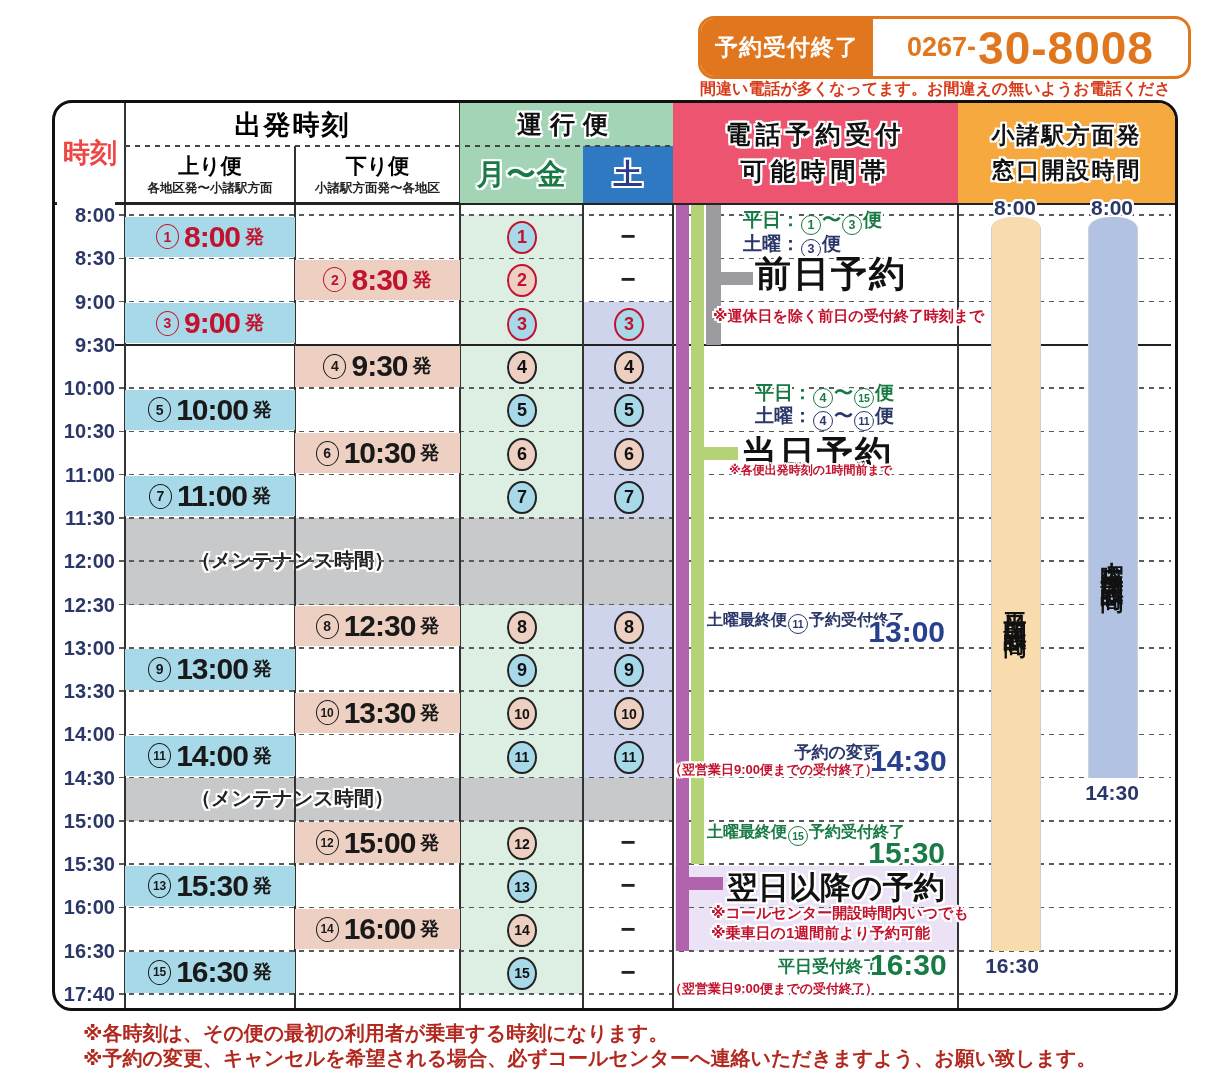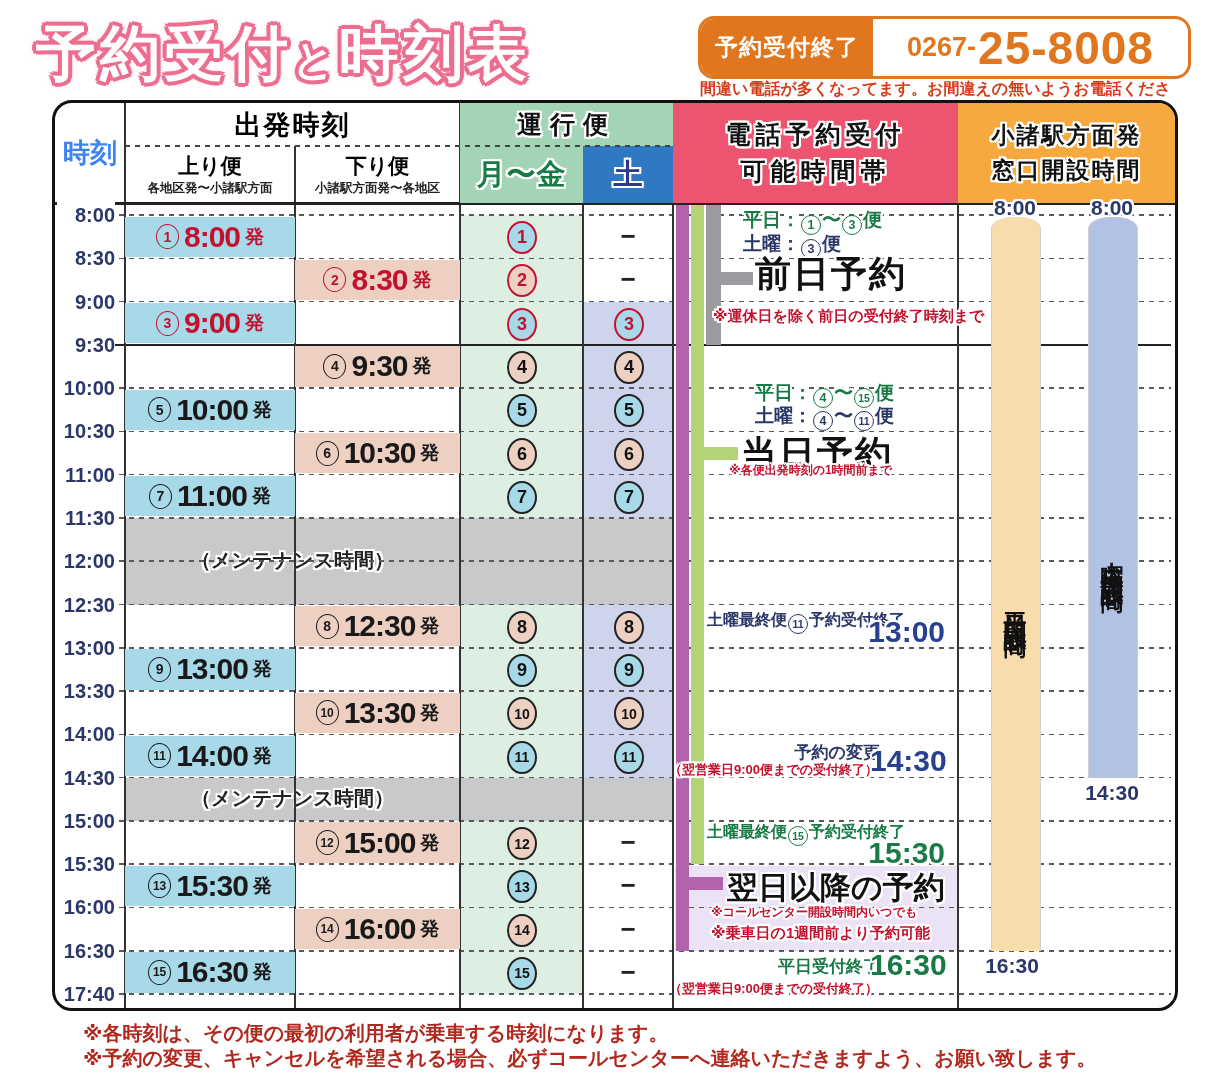--- a/index.html
+++ b/index.html
@@ -21,21 +21,21 @@
   .phonenum .ac { font-size:27px; }
   .phonenum .nm { font-size:46px; letter-spacing:1px; }
   .warning { left:700px; top:79px; width:500px; font-size:16px; font-weight:bold; color:#d63b1a; }
 
   
   .table { left:52px; top:100px; width:1120px; height:905px; border:3px solid #111; border-radius:20px; overflow:hidden; background:#fff; }
   .table > div { position:absolute; left:0; top:0; width:100%; height:100%; }
   #tbody-layer div, .hdr div, #overlay-layer div { position:absolute; }
 
   
-  .h-time { left:0; top:0; width:70px; height:100px; display:flex; align-items:center; justify-content:center; font-size:27px; font-weight:bold; color:#3b82f6; }
+  .h-time { left:0; top:0; width:70px; height:100px; display:flex; align-items:center; justify-content:center; font-size:27px; font-weight:bold; color:#ef4444; }
   .h-dep { left:70px; top:0; width:335px; height:43px; display:flex; align-items:center; justify-content:center; font-size:27px; font-weight:bold; letter-spacing:2px; }
   .h-sub { top:43px; height:57px; display:flex; flex-direction:column; align-items:center; justify-content:center; }
   .h-up { left:70px; width:170px; }
   .h-down { left:240px; width:165px; }
   .h-sub .l1 { font-size:21px; font-weight:bold; }
   .h-sub .l2 { font-size:12.5px; font-weight:bold; color:#222; }
   .h-servicebg { left:405px; top:0; width:213px; height:100px; background:#a3d4b6; }
   .h-service { left:405px; top:0; width:213px; height:43px; display:flex; align-items:center; justify-content:center; font-size:25px; font-weight:bold; letter-spacing:8px; color:#111; }
   .h-mf { left:405px; top:43px; width:123px; height:57px; display:flex; align-items:center; justify-content:center; font-size:29px; font-weight:900; color:#187a45; letter-spacing:1px; }
   .h-satbg { left:528px; top:43px; width:90px; height:57px; background:#2e79c2; }
@@ -75,21 +75,21 @@
   .an-sd-t { left:686px; top:327px; font-size:36px; letter-spacing:2px; }
   .an-sd-n { left:674px; top:359px; font-size:12px; }
   .an-sl-x { left:652px; top:507px; font-size:16px; }
   .an-sl-t { left:745px; top:512px; width:145px; text-align:right; font-size:30px; }
   .an-se-x { left:640px; top:638px; width:185px; text-align:right; font-size:17px; }
   .an-se-s { left:588px; top:658px; width:235px; text-align:right; font-size:13px; }
   .an-se-t { left:815px; top:641px; width:75px; text-align:right; font-size:30px; }
   .an-wl-x { left:652px; top:719px; font-size:16px; }
   .an-wl-t { left:775px; top:733px; width:115px; text-align:right; font-size:30px; }
   .an-nd-t { left:672px; top:764px; font-size:31px; }
-  .an-nd-n1 { left:656px; top:801px; font-size:12px; }
+  .an-nd-n1 { left:656px; top:801px; font-size:15px; }
   .an-nd-n2 { left:656px; top:821px; font-size:15px; }
   .an-we-x { left:640px; top:852px; width:185px; text-align:right; font-size:17px; }
   .an-we-t { left:815px; top:845px; width:75px; text-align:right; font-size:30px; }
   .an-we-s { left:588px; top:877px; width:235px; text-align:right; font-size:13px; }
 
   
   .ccbar-w { left:936px; top:114px; width:48px; height:734px; background:#f8dcae; border-radius:22px 22px 0 0 / 12px 12px 0 0; border-left:1px solid #cfcfcf; border-right:1px solid #cfcfcf; }
   .ccbar-s { left:1033px; top:114px; width:48px; height:561px; background:#b1c2e3; border-radius:22px 22px 0 0 / 12px 12px 0 0; border-left:1px solid #cfcfcf; border-right:1px solid #cfcfcf; }
   .ccv { display:flex; align-items:center; justify-content:center; writing-mode:vertical-rl; text-orientation:upright; font-size:23px; font-weight:bold; color:#111; letter-spacing:5px; }
   .ccv-w { left:936px; top:350px; width:50px; height:310px; }
@@ -102,31 +102,26 @@
 
   
   .footer1 { left:83px; top:1020px; font-size:20px; font-weight:bold; color:#b1281e; }
   .footer2 { left:83px; top:1045px; font-size:20px; font-weight:bold; color:#b1281e; }
 </style>
 </head>
 <body>
 
 <div class="page">
 
-  <div class="abs title">
-    <span class="big">予約受付</span>
-      <span class="small">と</span>
-      <span class="big">時刻表</span>
-  </div>
 
   <div class="abs phonebox">
     <div class="phonelabel">予約受付終了</div>
     <div class="phonenum">
       <span class="ac">0267-</span>
-      <span class="nm">25-8008</span>
+      <span class="nm">30-8008</span>
     </div>
   </div>
   <div class="abs warning">間違い電話が多くなってます。お間違えの無いようお電話ください。</div>
 
   <div class="abs table">
     <div id="tbody-layer">
         <div style="left: 405px; top: 112px; width: 123px; height: 779.04px; background: rgb(221, 238, 227);"></div>
         <div style="left: 528px; top: 198.56px; width: 90px; height: 476.08px; background: rgb(205, 212, 236);"></div>
         <div style="left: 620px; top: 763px; width: 283px; height: 85px; background: rgb(235, 227, 245);"></div>
         <div style="left: 70px; top: 414.96px; width: 548px; height: 86.56px; background: rgb(200, 201, 202);"></div>

